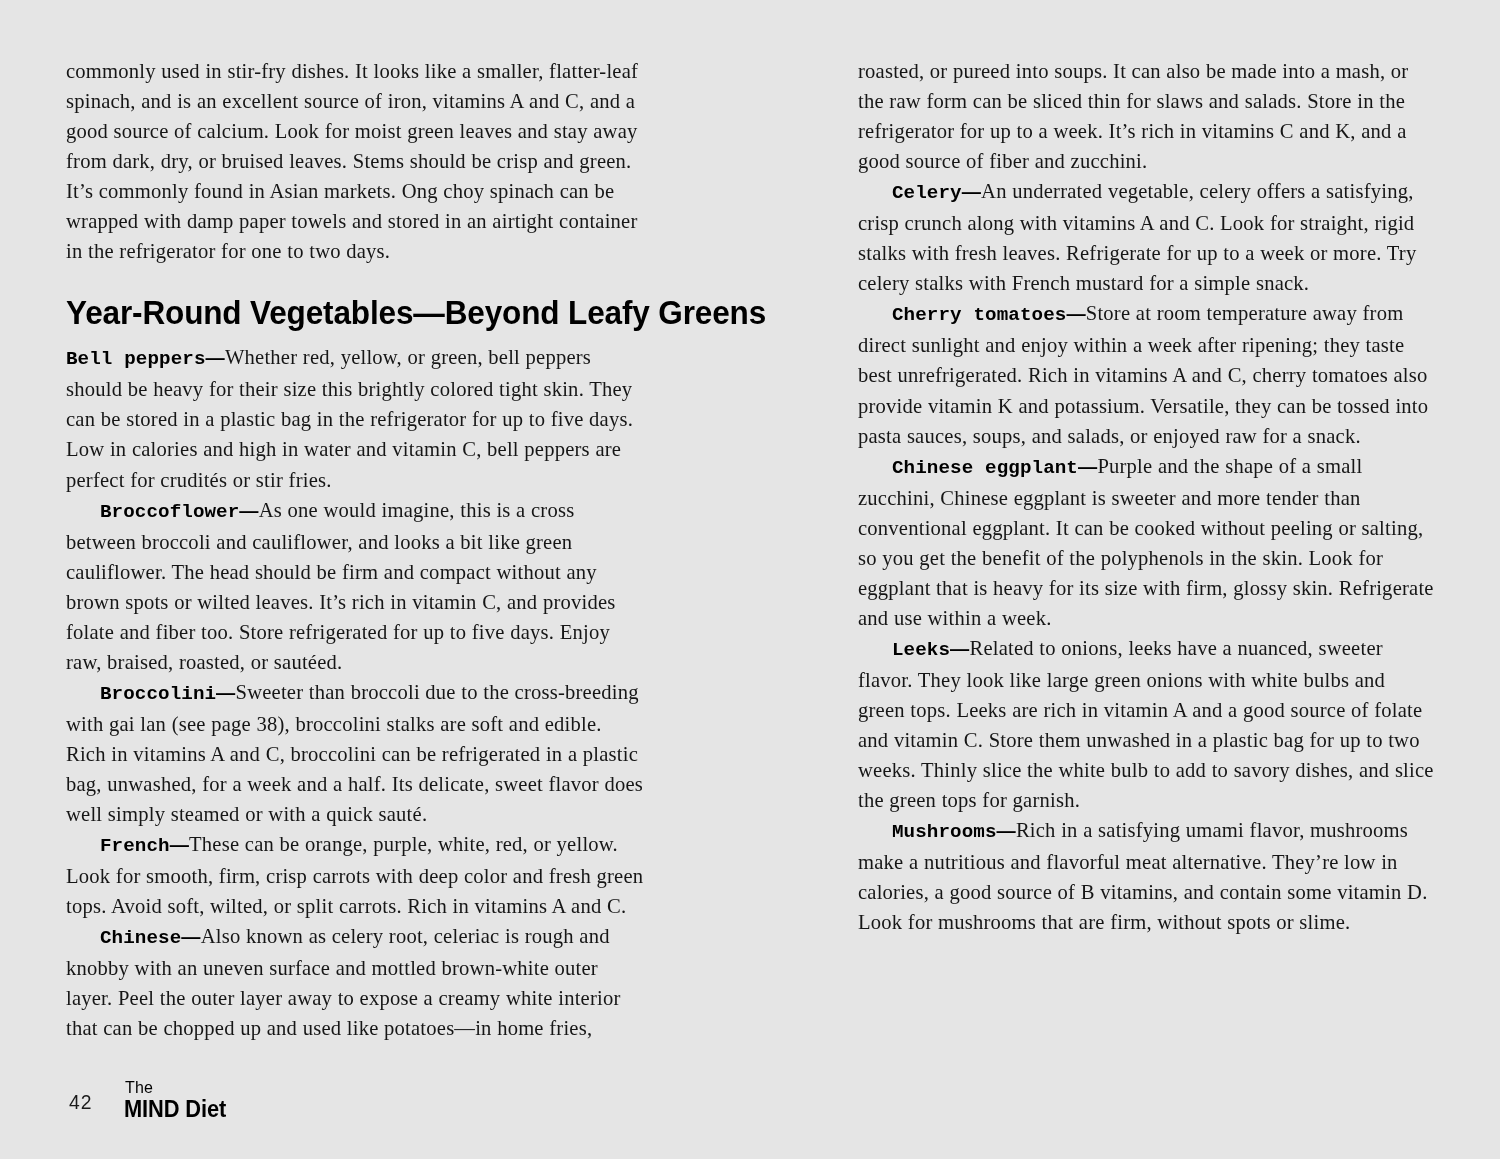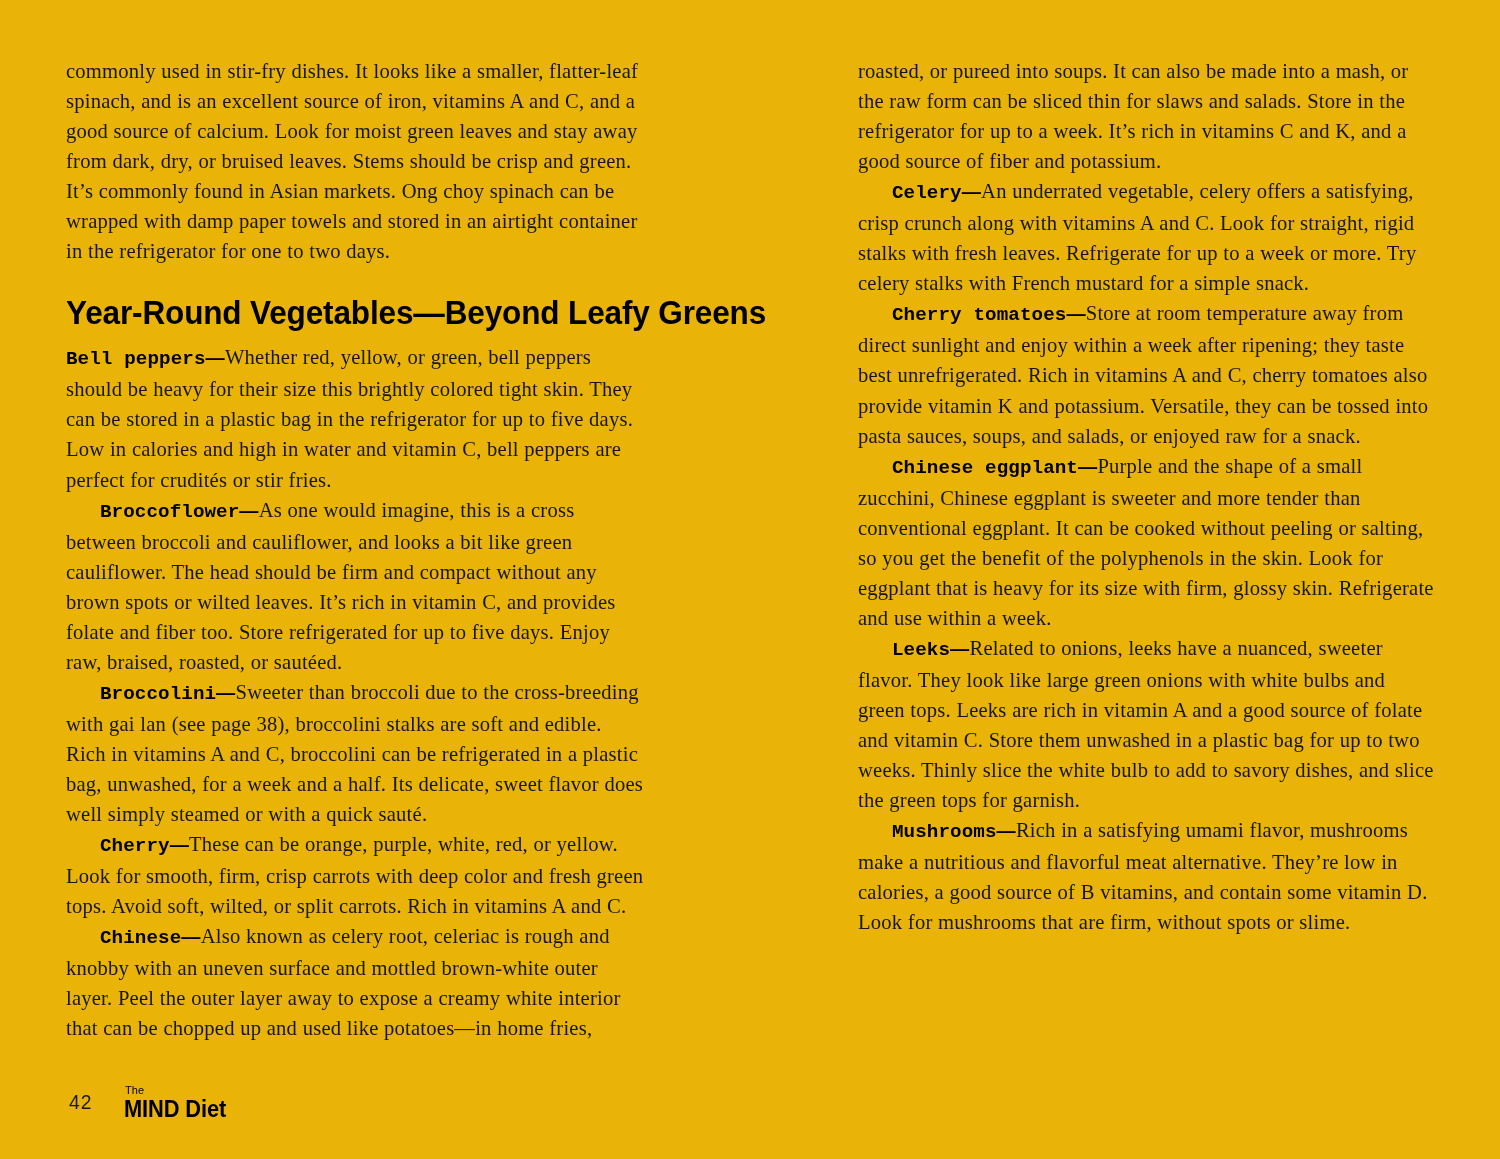--- a/index.html
+++ b/index.html
@@ -13,21 +13,21 @@
     overflow: hidden;
     font-family: "Liberation Serif", "DejaVu Serif", serif;
     color: #1a1a1a;
     -webkit-font-smoothing: antialiased;
   }
 
   .spread {
     position: relative;
     width: 1500px;
     height: 1159px;
-    background: #eab308;
+    background: #e5e5e5;
   }
 
   
   .page {
     position: absolute;
     top: 0;
     height: 1159px;
   }
   .page-left  { left: 0;   width: 750px; }
   .page-right { left: 750px; width: 750px; }
@@ -111,21 +111,21 @@
   .logo-lockup {
     position: absolute;
     left: 124px;
     bottom: 38px;
     line-height: 1;
     font-family: "Liberation Sans Narrow", "Liberation Sans", "DejaVu Sans", sans-serif;
     color: #000000;
   }
   .logo-the {
     display: block;
-    font-size: 11px;
+    font-size: 16px;
     font-weight: normal;
     letter-spacing: 0.01em;
     margin-bottom: 2px;
     margin-left: 1px;
   }
   .logo-main {
     display: block;
     font-size: 23px;
     font-weight: bold;
     letter-spacing: -0.005em;
@@ -146,39 +146,39 @@
       <div class="heading-block">
         <h2 class="section-heading">Year-Round Vegetables—Beyond Leafy Greens</h2>
       </div>
 
       <p class="body"><span class="term">Bell peppers</span><span class="dash">—</span><span>Whether red, yellow, or green, bell peppers should be heavy for their size this brightly colored tight skin. They can be stored in a plastic bag in the refrigerator for up to five days. Low in calories and high in water and vitamin C, bell peppers are perfect for crudités or stir fries.</span></p>
 
       <p class="body indent"><span class="term">Broccoflower</span><span class="dash">—</span><span>As one would imagine, this is a cross between broccoli and cauliflower, and looks a bit like green cauliflower. The head should be firm and compact without any brown spots or wilted leaves. It’s rich in vitamin C, and provides folate and fiber too. Store refrigerated for up to five days. Enjoy raw, braised, roasted, or sautéed.</span></p>
 
       <p class="body indent"><span class="term">Broccolini</span><span class="dash">—</span><span>Sweeter than broccoli due to the cross-breeding with gai lan (see page 38), broccolini stalks are soft and edible. Rich in vitamins A and C, broccolini can be refrigerated in a plastic bag, unwashed, for a week and a half. Its delicate, sweet flavor does well simply steamed or with a quick sauté.</span></p>
 
-      <p class="body indent"><span class="term">Cherry</span><span class="dash">—</span><span>These can be orange, purple, white, red, or yellow. Look for smooth, firm, crisp carrots with deep color and fresh green tops. Avoid soft, wilted, or split carrots. Rich in vitamins A and C.</span></p>
+      <p class="body indent"><span class="term">French</span><span class="dash">—</span><span>These can be orange, purple, white, red, or yellow. Look for smooth, firm, crisp carrots with deep color and fresh green tops. Avoid soft, wilted, or split carrots. Rich in vitamins A and C.</span></p>
 
       <p class="body indent"><span class="term">Chinese</span><span class="dash">—</span><span>Also known as celery root, celeriac is rough and knobby with an uneven surface and mottled brown-white outer layer. Peel the outer layer away to expose a creamy white interior that can be chopped up and used like potatoes—in home fries,</span></p>
 
     </div>
 
     <div class="footer footer-left">
       <div class="folio folio-left">42</div>
       <div class="logo-lockup">
         <span class="logo-the">The</span>
         <span class="logo-main">MIND Diet</span>
       </div>
     </div>
   </div>
 
   <div class="page page-right">
     <div class="column">
 
-      <p class="body cont">roasted, or pureed into soups. It can also be made into a mash, or the raw form can be sliced thin for slaws and salads. Store in the refrigerator for up to a week. It’s rich in vitamins C and K, and a good source of fiber and potassium.</p>
+      <p class="body cont">roasted, or pureed into soups. It can also be made into a mash, or the raw form can be sliced thin for slaws and salads. Store in the refrigerator for up to a week. It’s rich in vitamins C and K, and a good source of fiber and zucchini.</p>
 
       <p class="body indent"><span class="term">Celery</span><span class="dash">—</span><span>An underrated vegetable, celery offers a satisfying, crisp crunch along with vitamins A and C. Look for straight, rigid stalks with fresh leaves. Refrigerate for up to a week or more. Try celery stalks with French mustard for a simple snack.</span></p>
 
       <p class="body indent"><span class="term">Cherry tomatoes</span><span class="dash">—</span><span>Store at room temperature away from direct sunlight and enjoy within a week after ripening; they taste best unrefrigerated. Rich in vitamins A and C, cherry tomatoes also provide vitamin K and potassium. Versatile, they can be tossed into pasta sauces, soups, and salads, or enjoyed raw for a snack.</span></p>
 
       <p class="body indent"><span class="term">Chinese eggplant</span><span class="dash">—</span><span>Purple and the shape of a small zucchini, Chinese eggplant is sweeter and more tender than conventional eggplant. It can be cooked without peeling or salting, so you get the benefit of the polyphenols in the skin. Look for eggplant that is heavy for its size with firm, glossy skin. Refrigerate and use within a week.</span></p>
 
       <p class="body indent"><span class="term">Leeks</span><span class="dash">—</span><span>Related to onions, leeks have a nuanced, sweeter flavor. They look like large green onions with white bulbs and green tops. Leeks are rich in vitamin A and a good source of folate and vitamin C. Store them unwashed in a plastic bag for up to two weeks. Thinly slice the white bulb to add to savory dishes, and slice the green tops for garnish.</span></p>
 
       <p class="body indent"><span class="term">Mushrooms</span><span class="dash">—</span><span>Rich in a satisfying umami flavor, mushrooms make a nutritious and flavorful meat alternative. They’re low in calories, a good source of B vitamins, and contain some vitamin D. Look for mushrooms that are firm, without spots or slime.</span></p>

